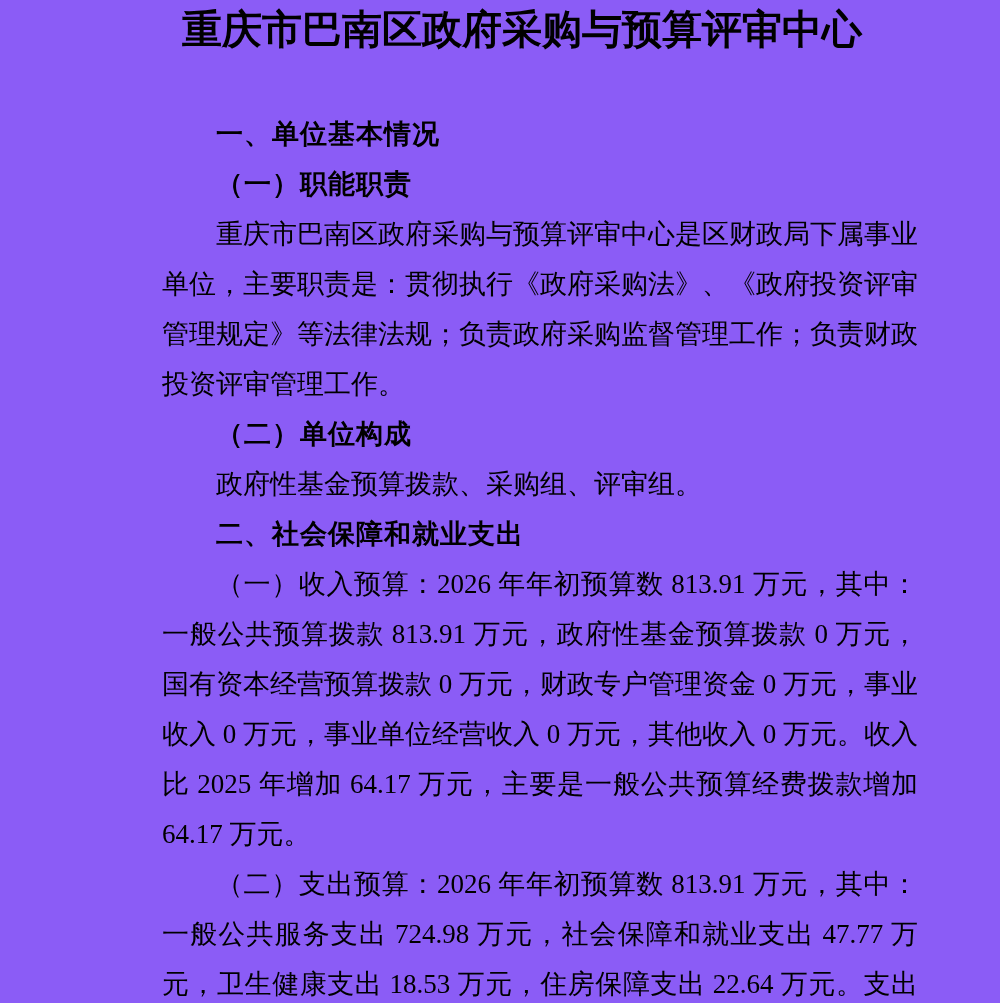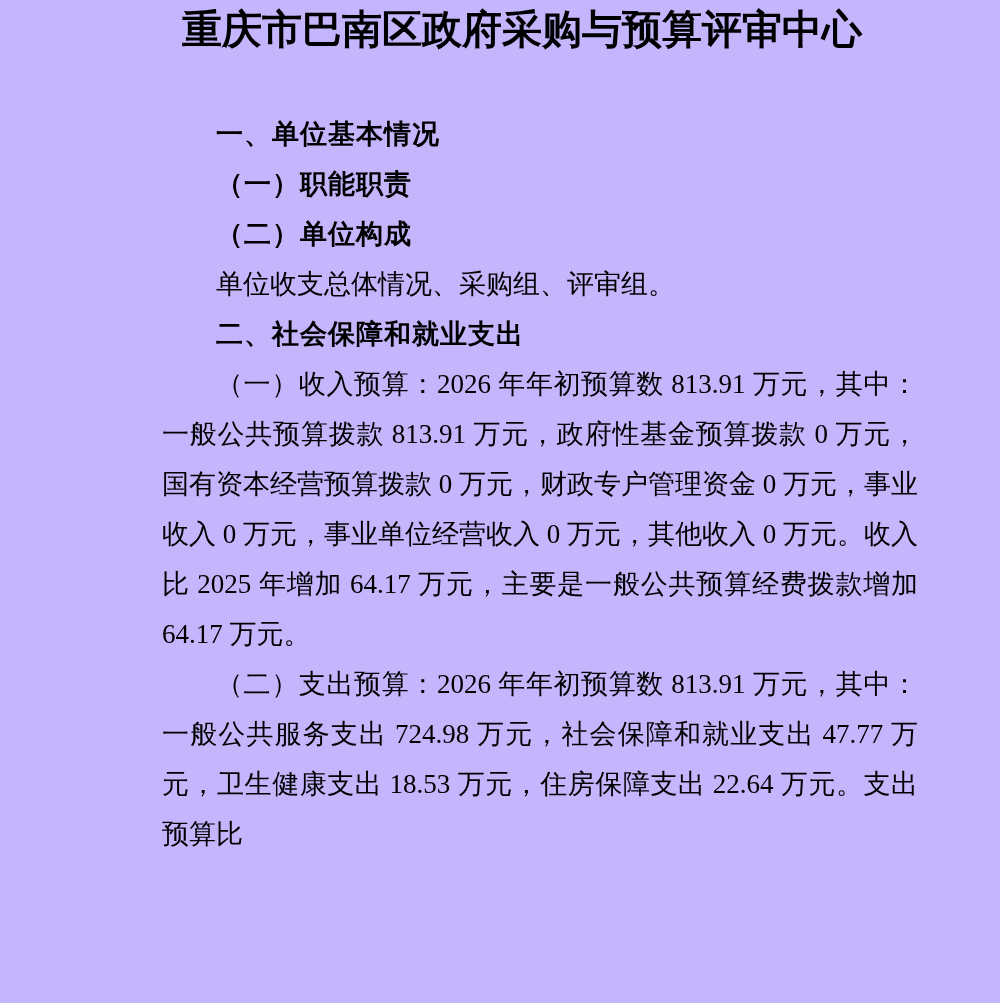--- a/index.html
+++ b/index.html
@@ -4,21 +4,21 @@
 <style>
   html, body {
     margin: 0;
     padding: 0;
     background: #ffffff;
   }
   .page {
     position: relative;
     width: 1000px;
     height: 1003px;
-    background: #c4b5fd;
+    background: #8b5cf6;
     color: #000000;
     overflow: hidden;
     font-family: "Liberation Serif", serif;
   }
   .title-block {
     padding-top: 6px;
     margin-left: 126px;
     width: 792px;
     text-align: center;
   }
@@ -62,20 +62,21 @@
 
 <div class="page">
 
   <div class="title-block">
     <div class="title-line">重庆市巴南区政府采购与预算评审中心</div>
   </div>
 
   <div class="content">
     <div class="h1">一、单位基本情况</div>
     <div class="h2">（一）职能职责</div>
+    <div class="para">重庆市巴南区政府采购与预算评审中心是区财政局下属事业单位，主要职责是：贯彻执行《政府采购法》、《政府投资评审管理规定》等法律法规；负责政府采购监督管理工作；负责财政投资评审管理工作。</div>
     <div class="h2">（二）单位构成</div>
-    <div class="para">单位收支总体情况、采购组、评审组。</div>
+    <div class="para">政府性基金预算拨款、采购组、评审组。</div>
     <div class="h1">二、社会保障和就业支出</div>
     <div class="para">（一）收入预算：2026 年年初预算数 813.91 万元，其中：一般公共预算拨款 813.91 万元，政府性基金预算拨款 0 万元，国有资本经营预算拨款 0 万元，财政专户管理资金 0 万元，事业收入 0 万元，事业单位经营收入 0 万元，其他收入 0 万元。收入比 2025 年增加 64.17 万元，主要是一般公共预算经费拨款增加 64.17 万元。</div>
     <div class="para">（二）支出预算：2026 年年初预算数 813.91 万元，其中：一般公共服务支出 724.98 万元，社会保障和就业支出 47.77 万元，卫生健康支出 18.53 万元，住房保障支出 22.64 万元。支出预算比</div>
   </div>
 
 </div>
 
 </body></html>

